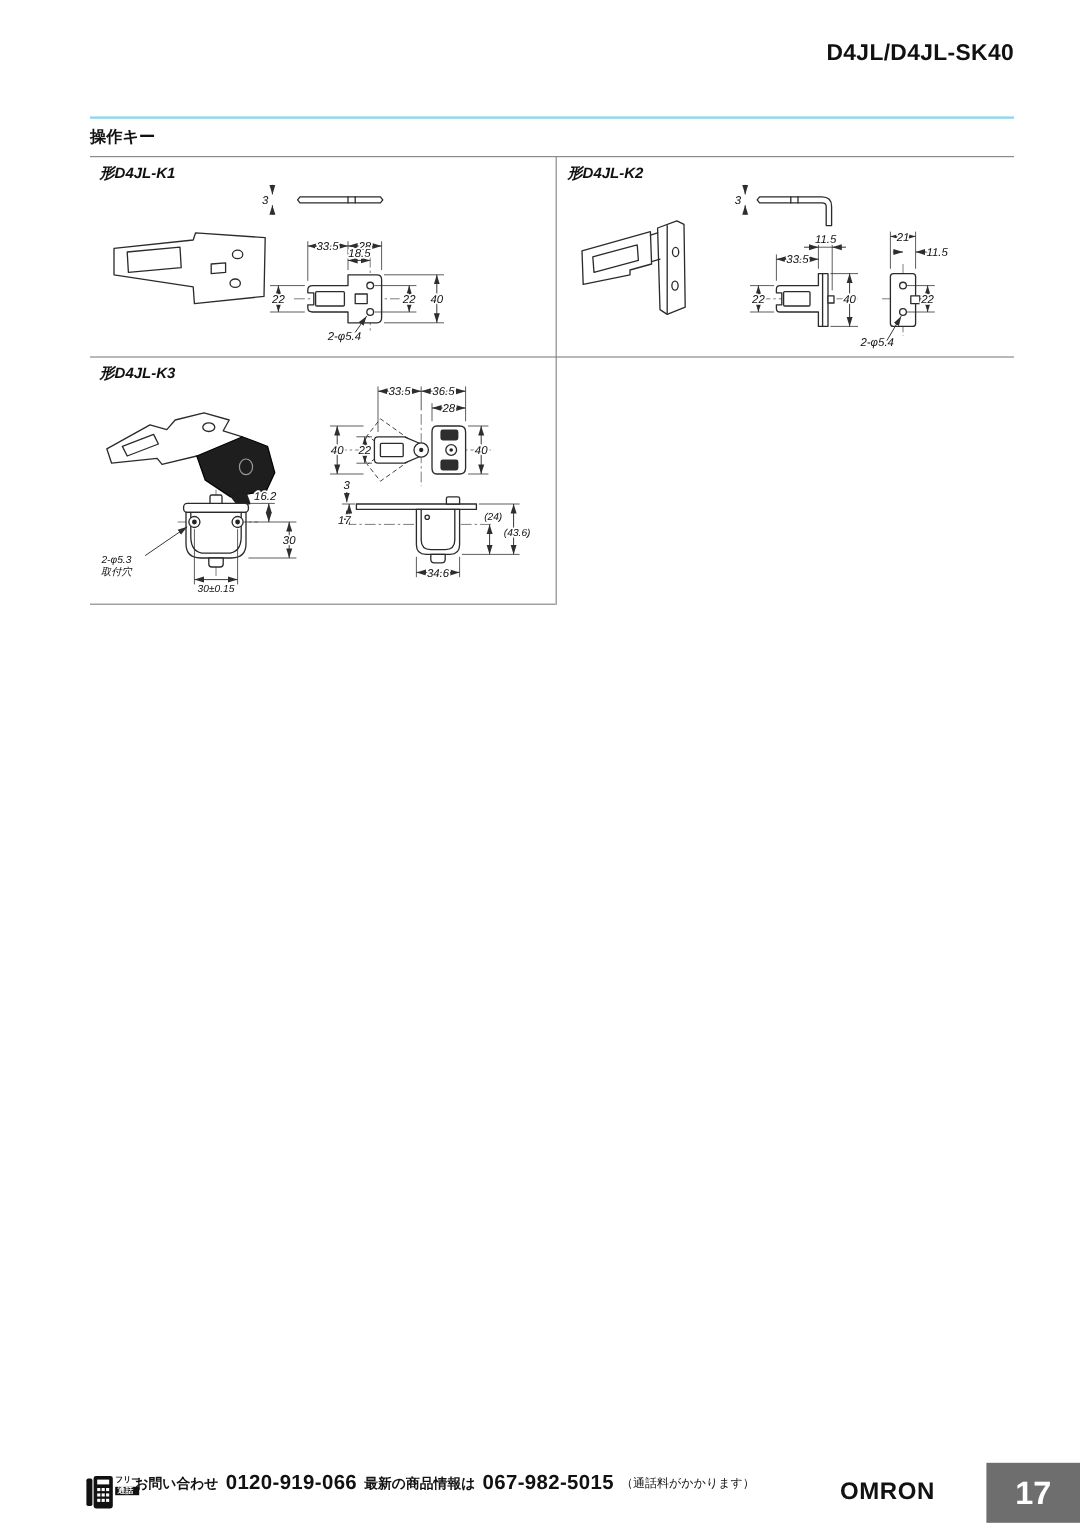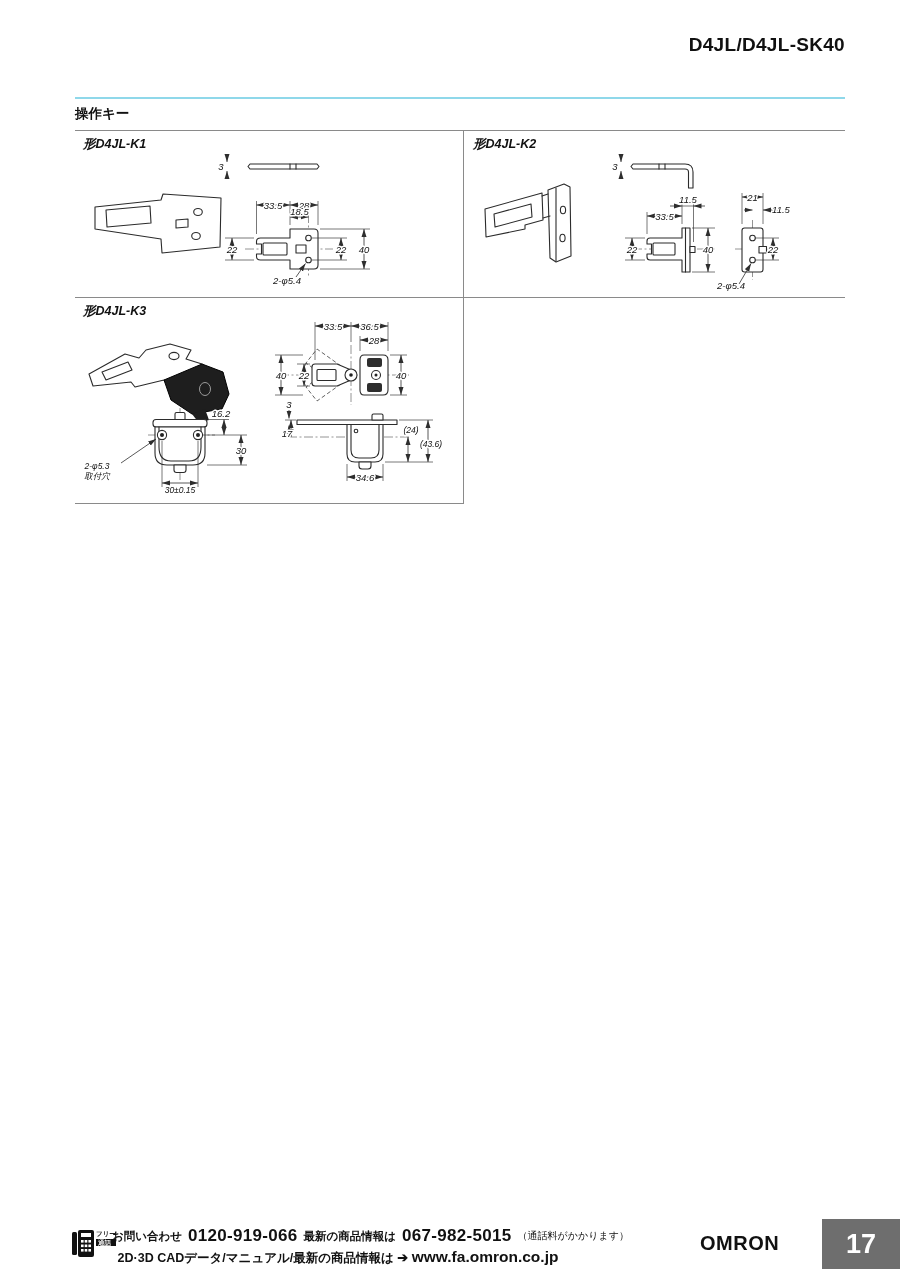--- a/index.html
+++ b/index.html
@@ -309,21 +309,16 @@
 </div>
 
 <div class="abs contact">
   <div class="contact-l1">
     <span class="lbl">お問い合わせ</span>
     <span class="phone">0120-919-066</span>
     <span class="lbl">最新の商品情報は</span>
     <span class="phone">067-982-5015</span>
     <span class="small-note">（通話料がかかります）</span>
   </div>
-  <div class="contact-l2">
-    <span>2D·3D CADデータ/マニュアル/最新の商品情報は</span>
-    <span class="arr">➔</span>
-    <span class="url">www.fa.omron.co.jp</span>
-  </div>
 </div>
 
 <div class="abs brand">OMRON</div>
 <div class="abs pagebox">17</div>
 
 </body></html>

